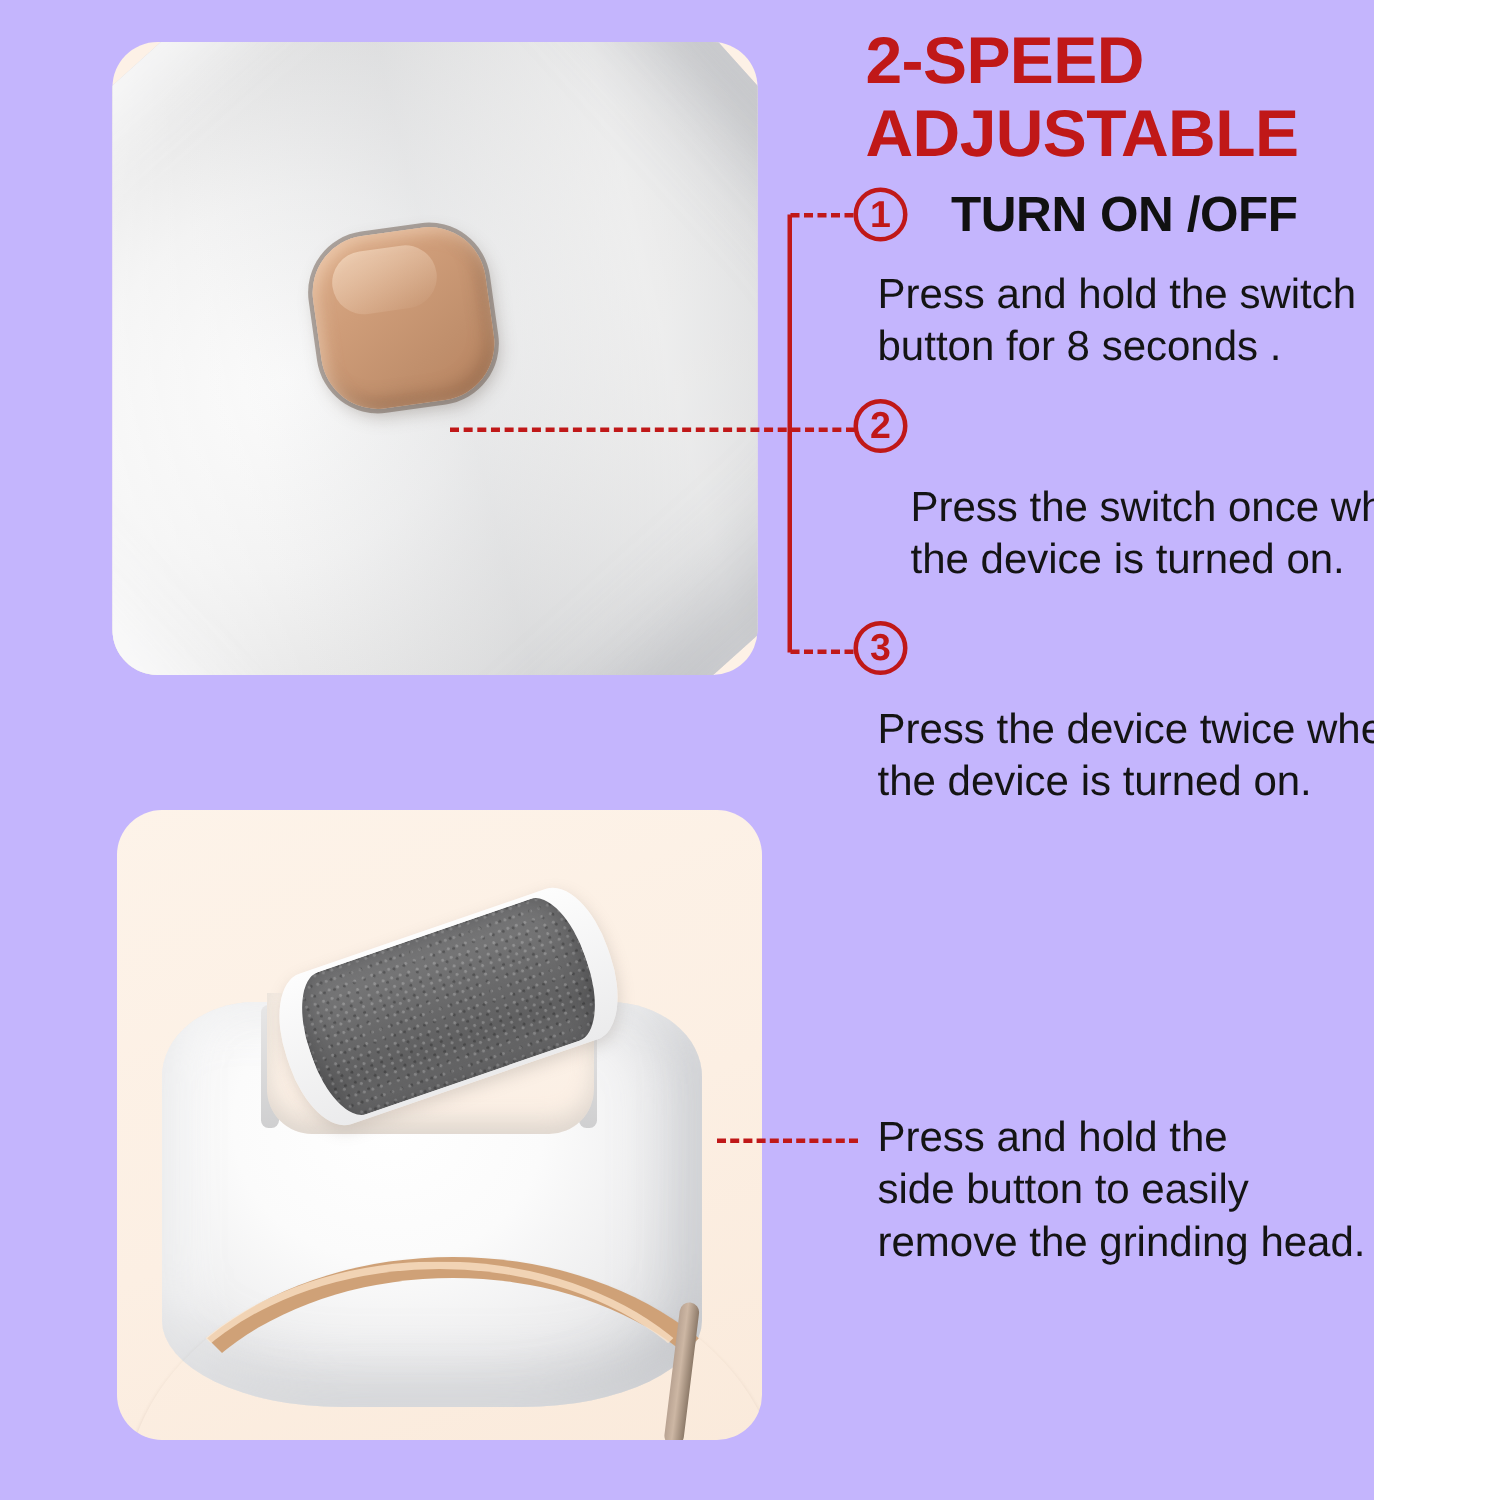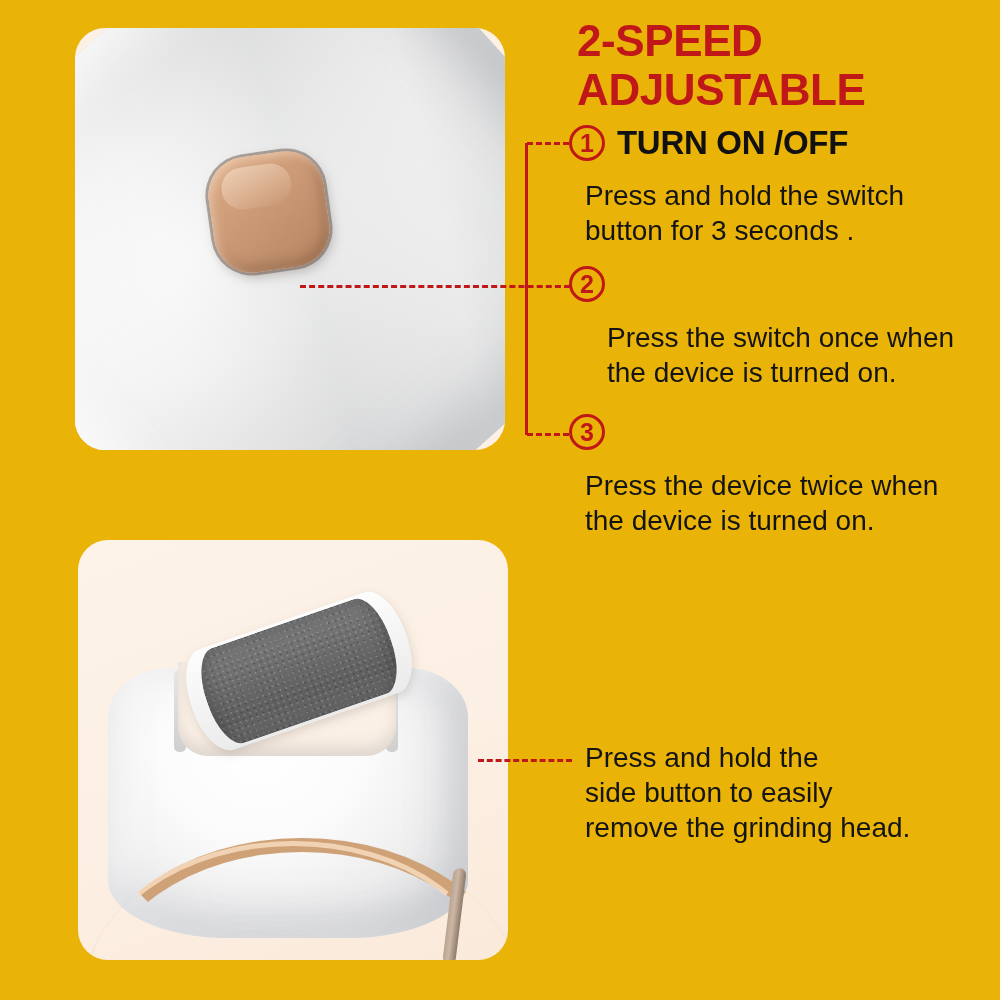--- a/index.html
+++ b/index.html
@@ -6,23 +6,23 @@
   html, body {
     margin: 0;
     padding: 0;
     background: #ffffff;
   }
   body {
     font-family: "Liberation Sans", sans-serif;
   }
   #page {
     position: relative;
-    width: 1000px;
+    width: 916px;
     height: 1000px;
-    background: #eab308;
+    background: #c4b5fd;
     overflow: hidden;
   }
 
   
   .photo-panel {
     position: absolute;
     border-radius: 30px;
     overflow: hidden;
   }
 
@@ -268,20 +268,21 @@
     justify-content: center;
     box-sizing: border-box;
     line-height: 1;
   }
   .step-title {
     color: #111111;
     font-size: 33px;
     font-weight: bold;
     letter-spacing: -0.3px;
     white-space: nowrap;
+    margin-left: 17px;
   }
   .body-text {
     position: absolute;
     color: #141414;
     font-size: 28px;
     line-height: 35px;
     white-space: pre-line;
   }
 </style>
 </head>
@@ -327,21 +328,21 @@
   <div class="rule-dash" style="left:478px; top:759px; width:94px;"></div>
 
   <div class="headline" style="left:577px; top:16px; width:410px;">2-SPEED
 ADJUSTABLE</div>
 
   <div class="step" style="left:569px; top:124px;">
     <div class="step-num">1</div>
     <div class="step-title">TURN ON /OFF</div>
   </div>
   <div class="body-text" style="left:585px; top:178px; width:400px;">Press and hold the switch
-button for 3 seconds .</div>
+button for 8 seconds .</div>
 
   <div class="step" style="left:569px; top:266px;">
     <div class="step-num">2</div>
   </div>
   <div class="body-text" style="left:585px; top:320px; width:408px;margin-left:22px;">Press the switch once when
 the device is turned on.</div>
 
   <div class="step" style="left:569px; top:414px;">
     <div class="step-num">3</div>
   </div>

